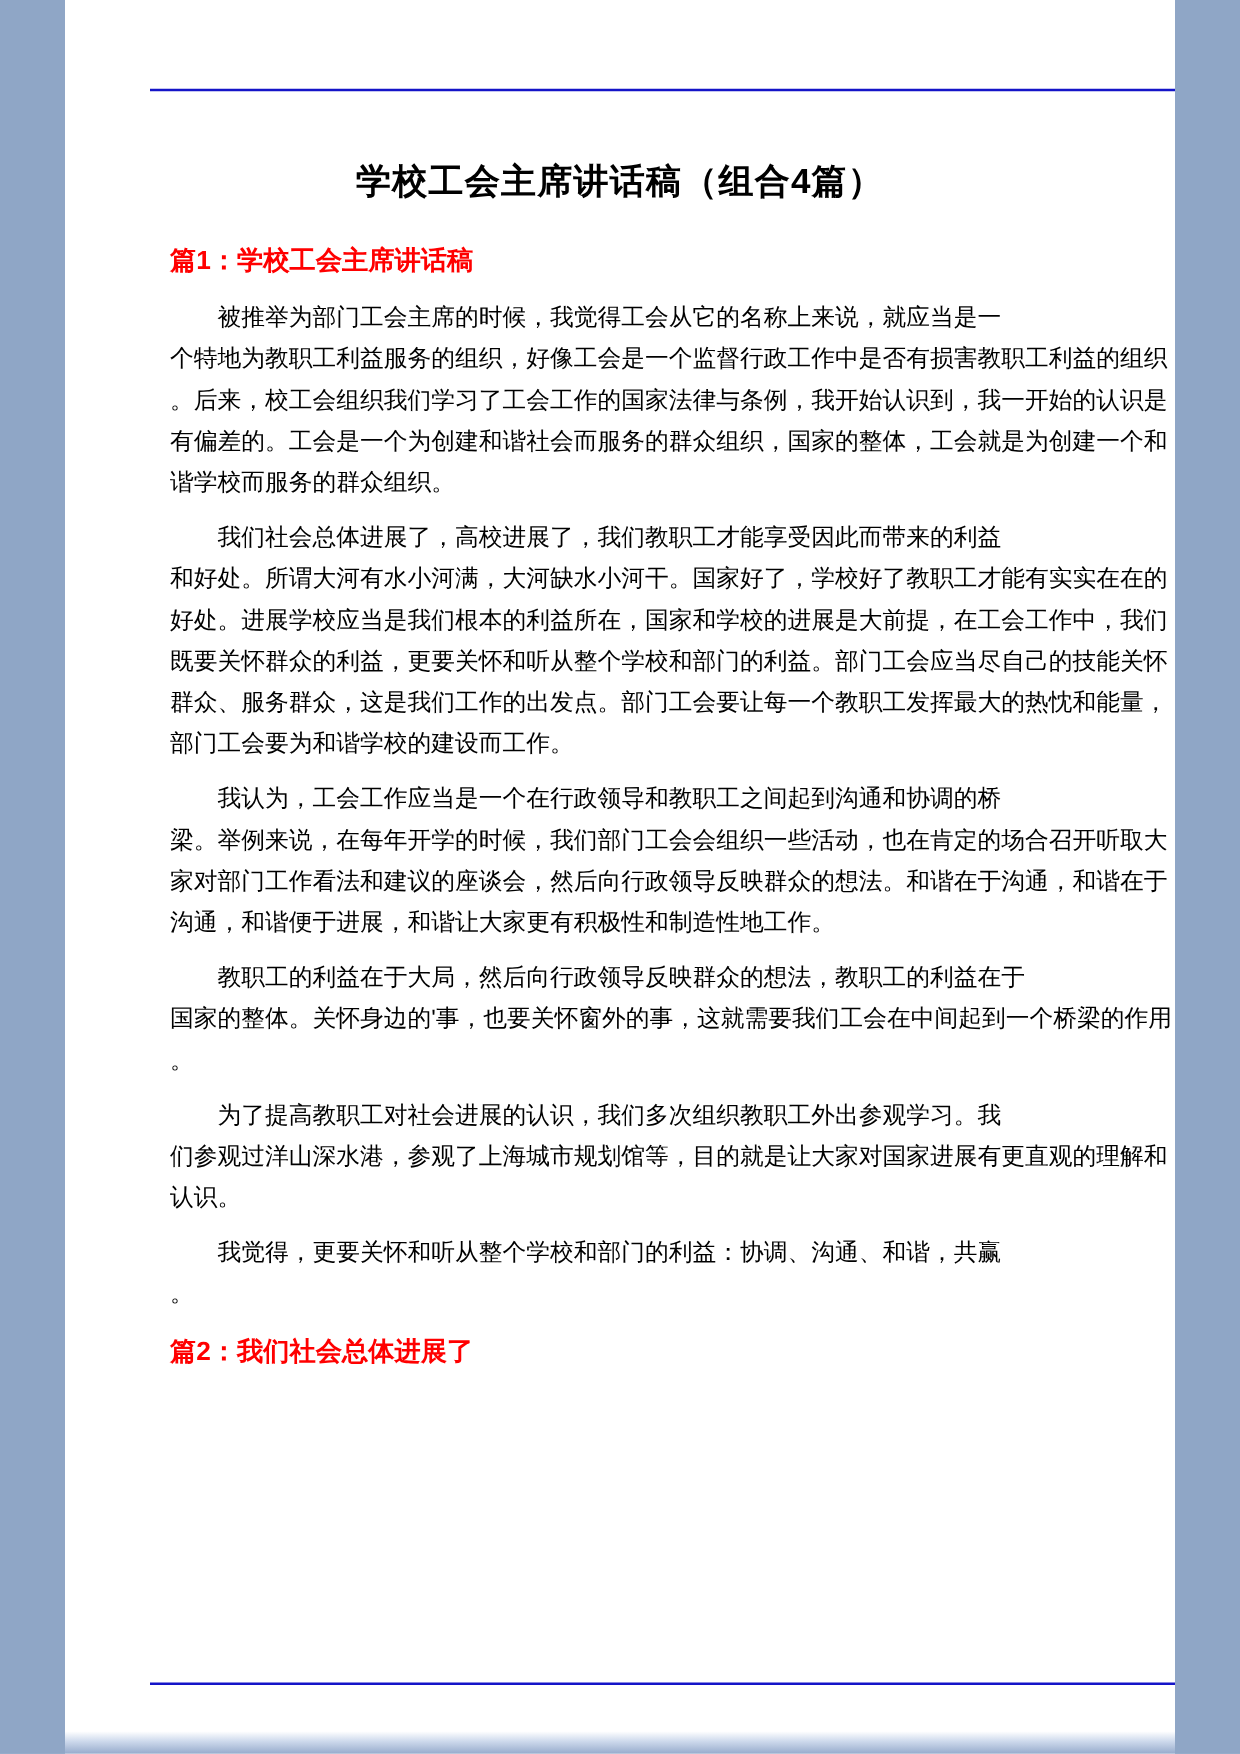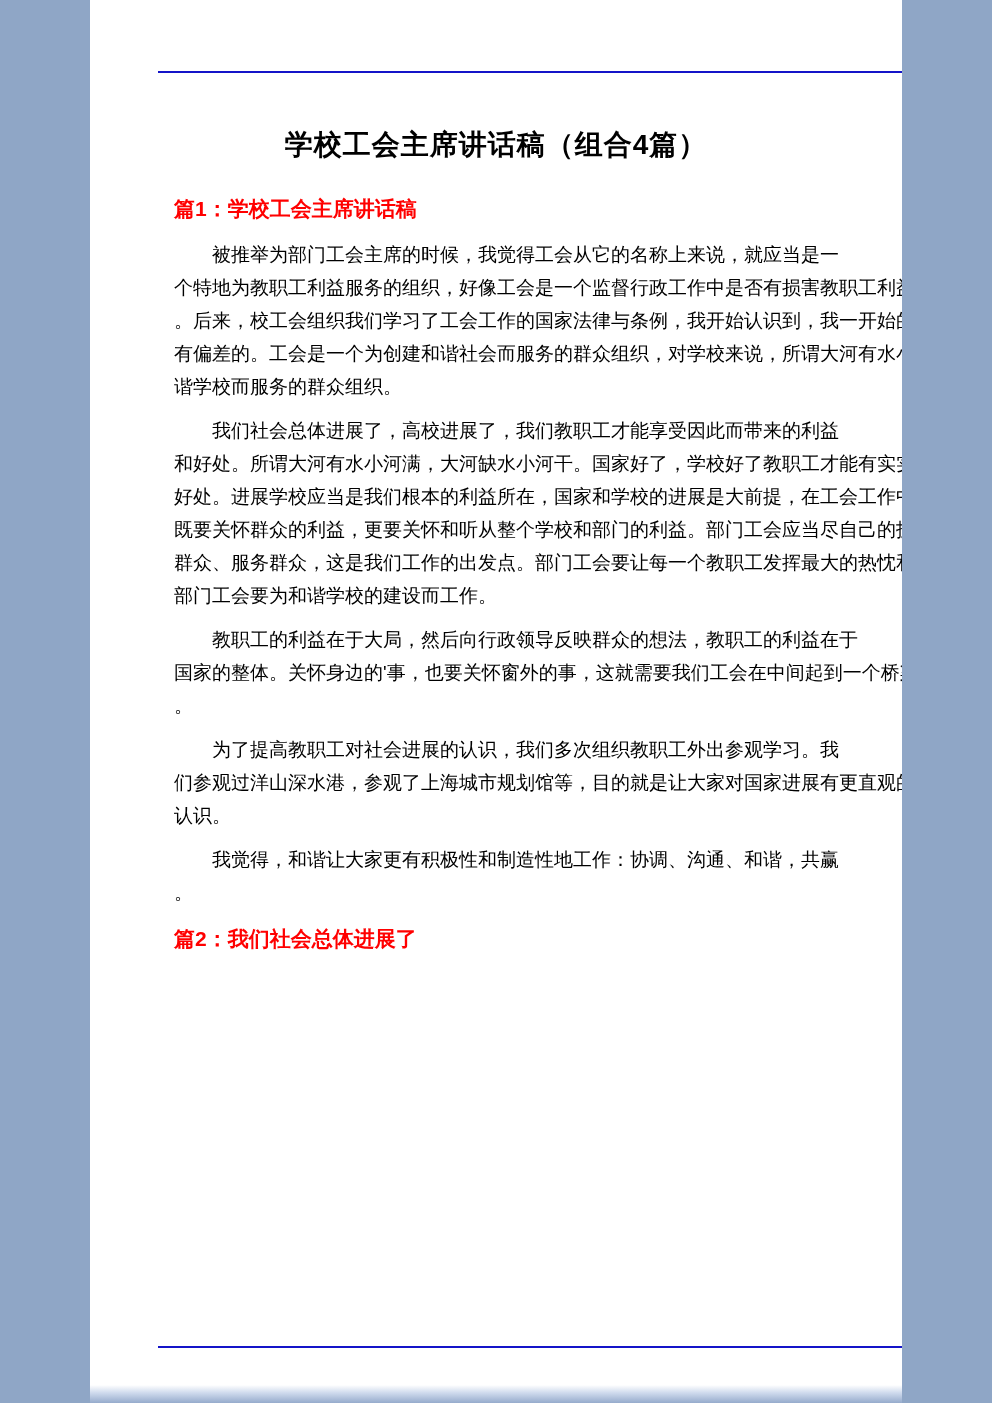--- a/index.html
+++ b/index.html
@@ -2,21 +2,21 @@
 <html><head>
 <meta charset="utf-8">
 <style>
   html, body {
     margin: 0;
     padding: 0;
     background: #8fa6c6;
   }
   .page {
     position: relative;
-    width: 812px;
+    width: 888px;
     height: 1403px;
     margin: 0 auto;
     background: #ffffff;
     overflow: hidden;
     font-family: "Liberation Sans", sans-serif;
     color: #000000;
   }
   .rule {
     position: absolute;
     left: 68px;
@@ -89,35 +89,39 @@
 
   <h1 class="doc-title">学校工会主席讲话稿（组合4篇）</h1>
 
   <div class="content">
 
     <h2 class="sec-heading">篇1：学校工会主席讲话稿</h2>
 
     <p class="para first-after-heading">　　被推举为部门工会主席的时候，我觉得工会从它的名称上来说，就应当是一
 个特地为教职工利益服务的组织，好像工会是一个监督行政工作中是否有损害教职工利益的组织
 。后来，校工会组织我们学习了工会工作的国家法律与条例，我开始认识到，我一开始的认识是
-有偏差的。工会是一个为创建和谐社会而服务的群众组织，对学校来说，所谓大河有水小河满
+有偏差的。工会是一个为创建和谐社会而服务的群众组织，国家的整体，工会就是为创建一个和
 谐学校而服务的群众组织。</p>
     <p class="para">　　我们社会总体进展了，高校进展了，我们教职工才能享受因此而带来的利益
 和好处。所谓大河有水小河满，大河缺水小河干。国家好了，学校好了教职工才能有实实在在的
 好处。进展学校应当是我们根本的利益所在，国家和学校的进展是大前提，在工会工作中，我们
 既要关怀群众的利益，更要关怀和听从整个学校和部门的利益。部门工会应当尽自己的技能关怀
 群众、服务群众，这是我们工作的出发点。部门工会要让每一个教职工发挥最大的热忱和能量，
 部门工会要为和谐学校的建设而工作。</p>
+    <p class="para">　　我认为，工会工作应当是一个在行政领导和教职工之间起到沟通和协调的桥
+梁。举例来说，在每年开学的时候，我们部门工会会组织一些活动，也在肯定的场合召开听取大
+家对部门工作看法和建议的座谈会，然后向行政领导反映群众的想法。和谐在于沟通，和谐在于
+沟通，和谐便于进展，和谐让大家更有积极性和制造性地工作。</p>
     <p class="para">　　教职工的利益在于大局，然后向行政领导反映群众的想法，教职工的利益在于
 国家的整体。关怀身边的'事，也要关怀窗外的事，这就需要我们工会在中间起到一个桥梁的作用
 。</p>
     <p class="para">　　为了提高教职工对社会进展的认识，我们多次组织教职工外出参观学习。我
 们参观过洋山深水港，参观了上海城市规划馆等，目的就是让大家对国家进展有更直观的理解和
 认识。</p>
-    <p class="para">　　我觉得，和谐让大家更有积极性和制造性地工作：协调、沟通、和谐，共赢
+    <p class="para">　　我觉得，更要关怀和听从整个学校和部门的利益：协调、沟通、和谐，共赢
 。</p>
 
     <h2 class="sec-heading">篇2：我们社会总体进展了</h2>
 
 
   </div>
 
   <div class="rule rule-bottom"></div>
 
   <div class="page-number">1 / 7</div>

